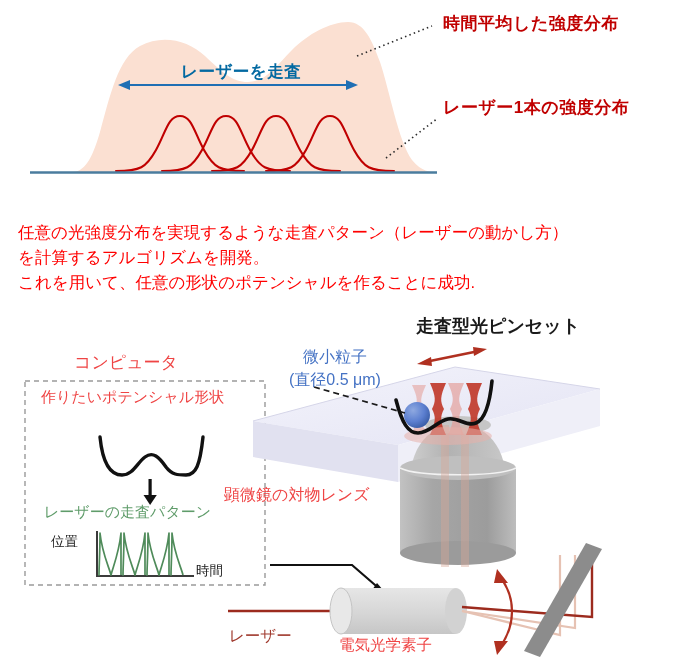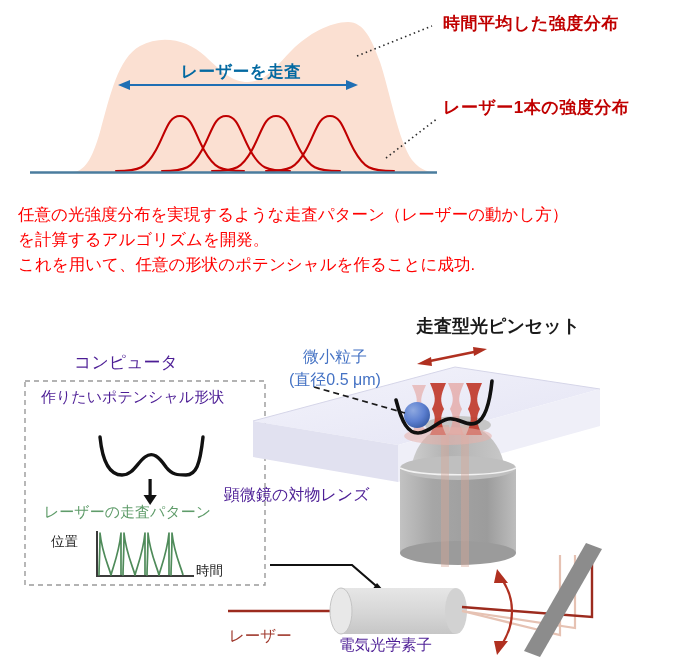--- a/index.html
+++ b/index.html
@@ -20,30 +20,30 @@
     color:#C00000;font-weight:bold;font-size:17px;
     letter-spacing:.5px;
   }
   .lbl-blue{
     color:#0369a1;font-weight:bold;font-size:16.5px;
     letter-spacing:.5px;
   }
 
   
   #mid-text{
-    left:18px;top:202px;width:660px;
+    left:18px;top:220px;width:660px;
     color:#FF0000;font-size:16.5px;line-height:1.52;
     font-family:"Liberation Sans","DejaVu Sans",sans-serif;
   }
   #mid-text div{white-space:nowrap;}
 
   
   #bottom-panel{left:0;top:305px;width:697px;height:357px;}
 
-  .txt-black{color:#4c1d95;font-size:16px;white-space:nowrap;}
+  .txt-black{color:#ef4444;font-size:16px;white-space:nowrap;}
   .txt-green{color:#5F9C6A;font-size:15px;white-space:nowrap;}
   .txt-blue2{color:#4472C4;font-size:16px;white-space:nowrap;line-height:1.25;}
   .txt-dred{color:#A03A2E;font-size:15.5px;white-space:nowrap;}
   .txt-title{color:#1a1a1a;font-size:18px;font-weight:bold;white-space:nowrap;}
   .txt-small{color:#1a1a1a;font-size:13.5px;white-space:nowrap;}
 </style>
 </head>
 <body>
 
 <div class="abs" id="top-panel">

